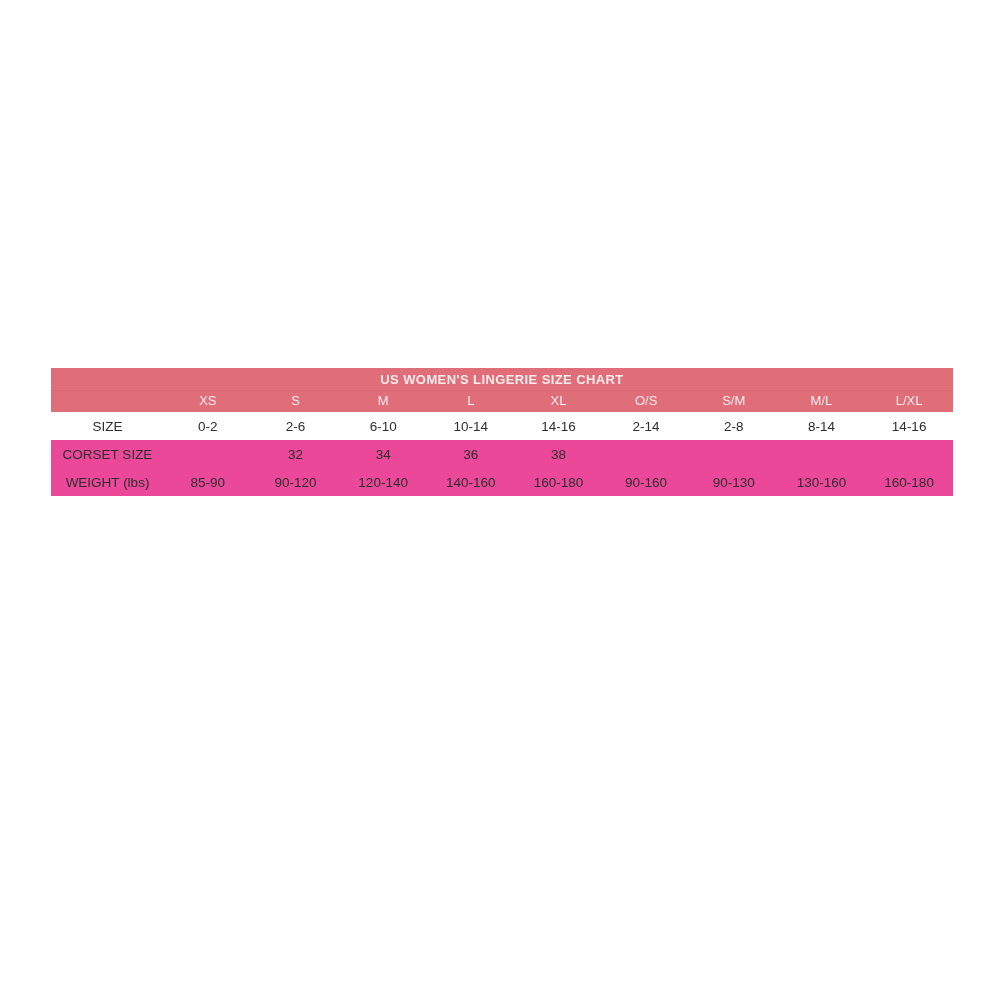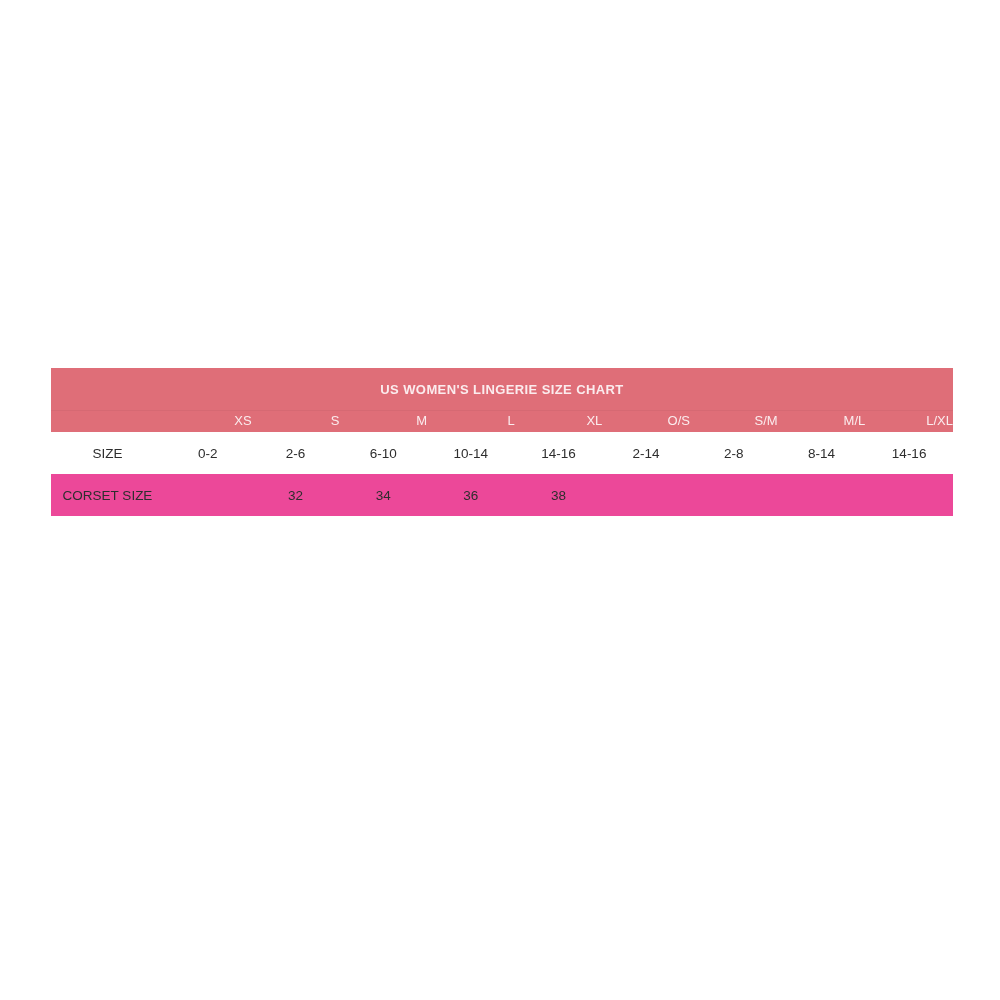--- a/index.html
+++ b/index.html
@@ -27,34 +27,34 @@
   table.size-chart col.label-col { width: 113px; }
   tr.title-row th {
     height: 22px;
     background: #df6e78;
     color: #fbecee;
     font-size: 13px;
     font-weight: 600;
     letter-spacing: 0.4px;
     text-align: center;
     vertical-align: middle;
-    padding: 10px;
+    padding: 0;
   }
   tr.header-row th {
     height: 19px;
     background: #df6e78;
     color: #fbecee;
     font-size: 13px;
     font-weight: 400;
-    text-align: right;
+    text-align: center;
     vertical-align: middle;
     padding: 0 0 2px 0;
     border-top: 1px solid rgba(0,0,0,0.04);
   }
-  tbody tr { height: 42px; }
+  tbody tr { height: 28px; }
   tbody tr.pink  { background: #ec4899; }
   tbody tr.white { background: #ffffff; }
   tbody th.row-label {
     font-size: 13.5px;
     font-weight: 400;
     color: #2e2e2e;
     text-align: center;
     vertical-align: middle;
     padding: 0 2px;
     white-space: nowrap;
@@ -120,15 +120,27 @@
           <td class="data-cell"></td>
           <td class="data-cell">32</td>
           <td class="data-cell">34</td>
           <td class="data-cell">36</td>
           <td class="data-cell">38</td>
           <td class="data-cell"></td>
           <td class="data-cell"></td>
           <td class="data-cell"></td>
           <td class="data-cell"></td>
         </tr>
+        <tr class="pink">
+          <th class="row-label">WEIGHT (lbs)</th>
+          <td class="data-cell">85-90</td>
+          <td class="data-cell">90-120</td>
+          <td class="data-cell">120-140</td>
+          <td class="data-cell">140-160</td>
+          <td class="data-cell">160-180</td>
+          <td class="data-cell">90-160</td>
+          <td class="data-cell">90-130</td>
+          <td class="data-cell">130-160</td>
+          <td class="data-cell">160-180</td>
+        </tr>
       </tbody>
   </table>
 </div>
 
 </body></html>

